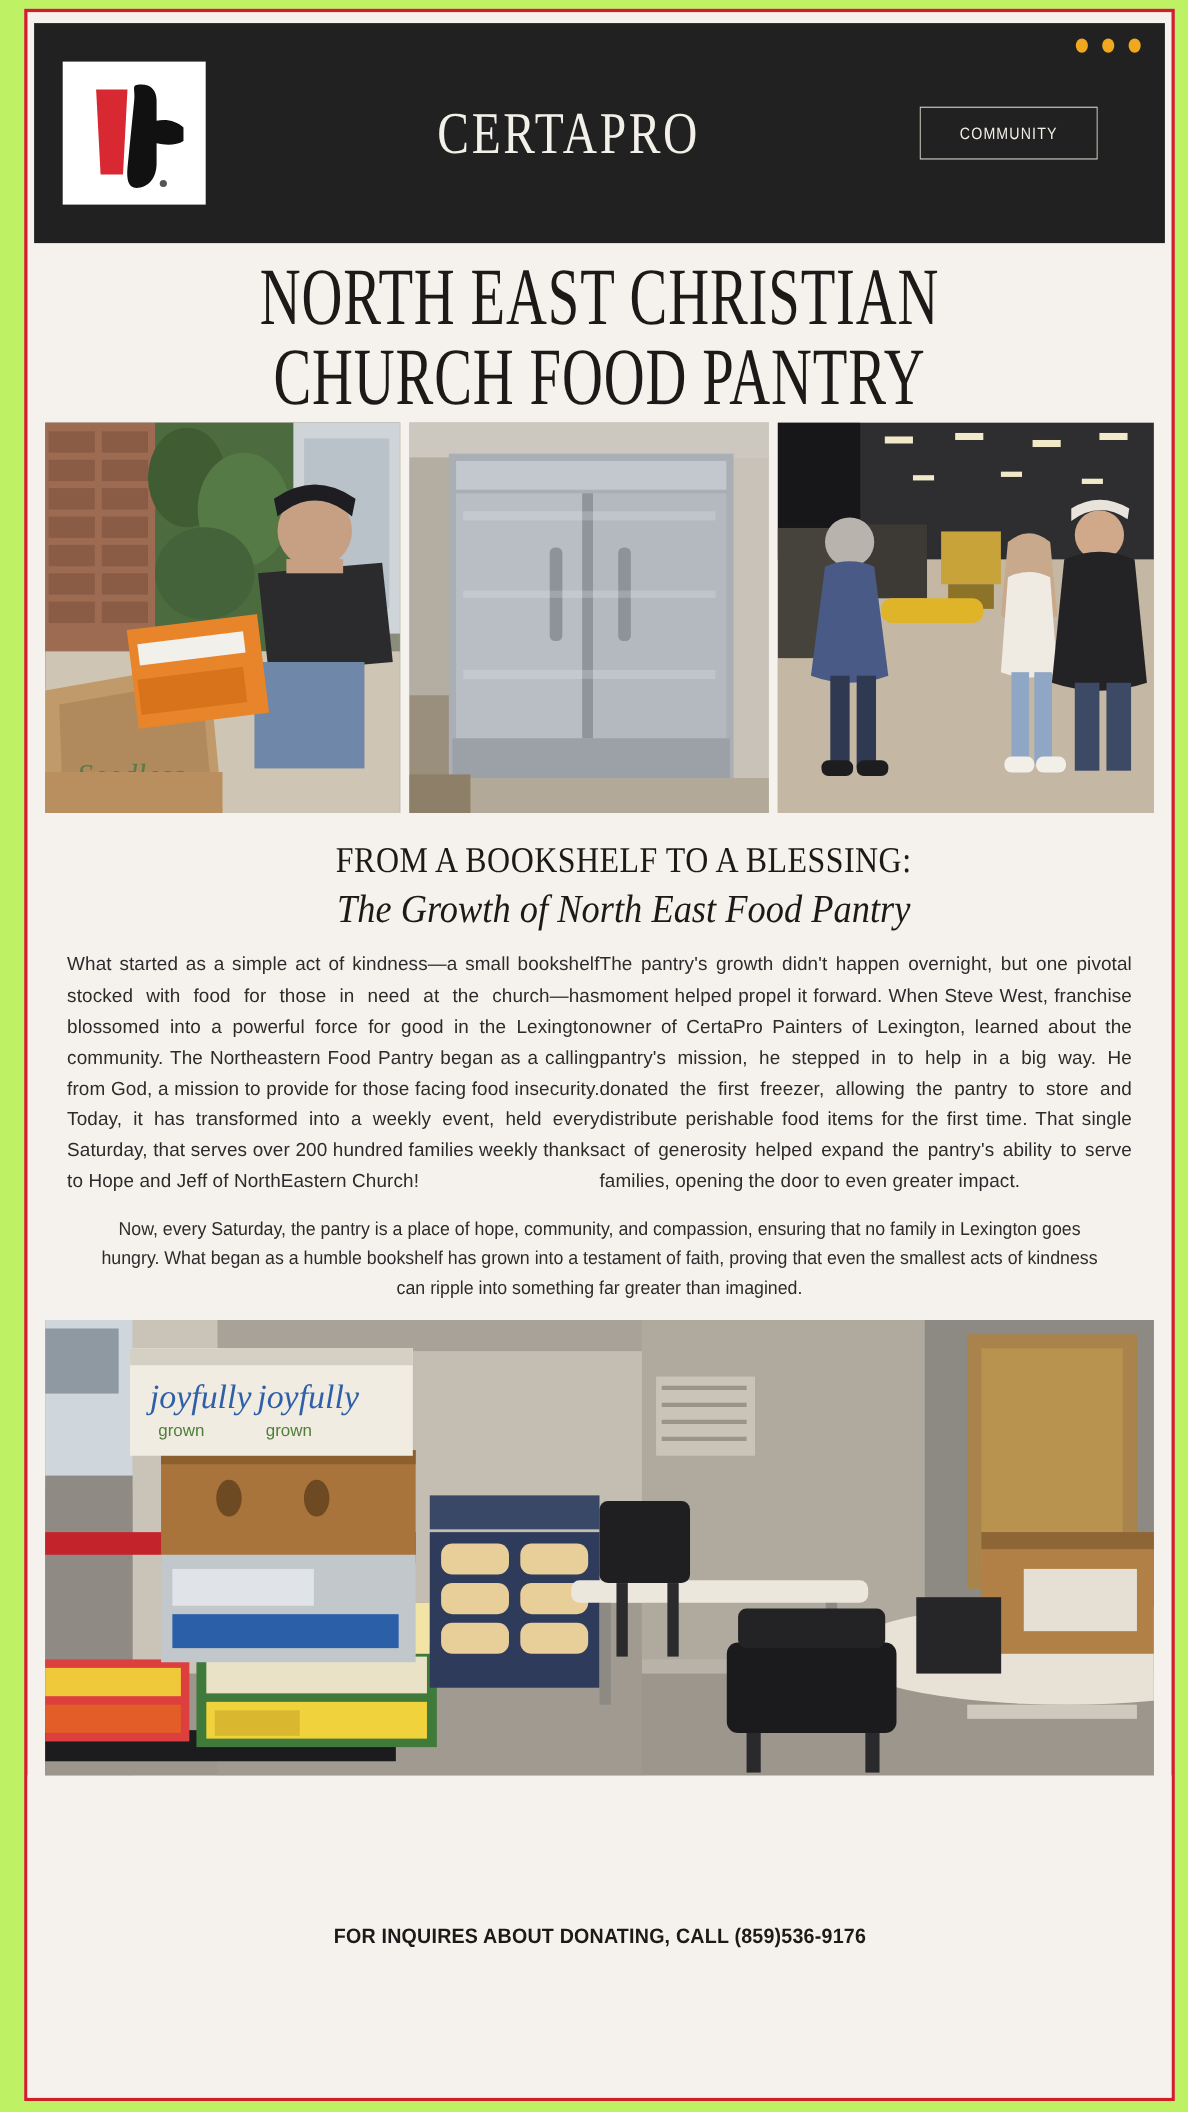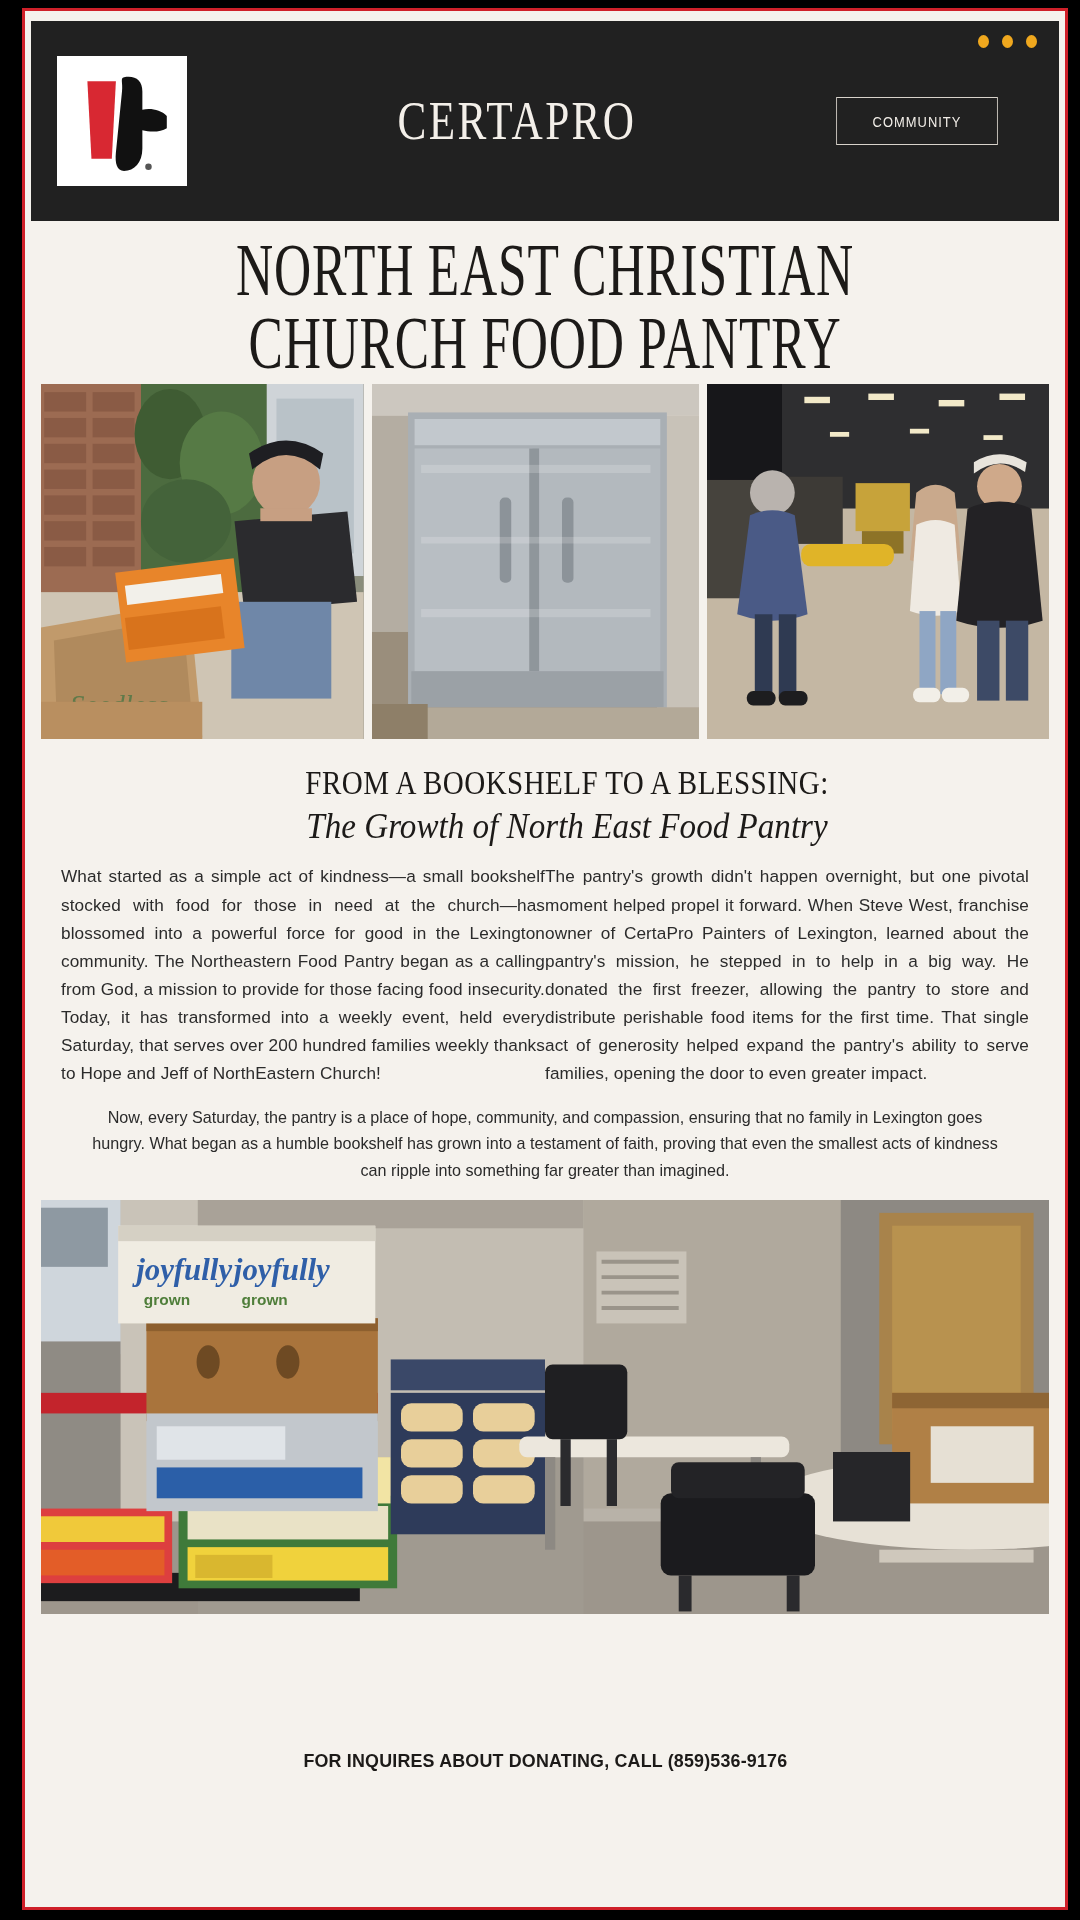--- a/index.html
+++ b/index.html
@@ -6,21 +6,21 @@
   * { box-sizing: border-box; margin: 0; padding: 0; }
   html, body {
     width: 1080px; height: 1920px;
     background: #f5f2ed;
     font-family: "Liberation Sans", sans-serif;
     overflow: hidden;
   }
   .page {
     position: relative;
     width: 1080px; height: 1920px;
-    background: #000000;
+    background: #bef264;
     padding: 8px 12px 10px 22px;
   }
   .frame {
     position: relative;
     width: 100%; height: 100%;
     border: 3px solid #cf2029;
     background: #f5f2ed;
     display: flex; flex-direction: column;
   }
 
@@ -145,21 +145,20 @@
     font-weight: 300;
   }
 
   
   .hero {
     margin: 16px 16px 0 16px;
     height: 414px;
     overflow: hidden;
     background: #9a948a;
     position: relative;
-    font-weight: bold;
   }
   .hero svg { display: block; width: 100%; height: 100%; }
 
   
   .footer {
     flex: 1 1 auto;
     display: flex; align-items: center; justify-content: center;
     background: #f5f2ed;
   }
   .footer-text {

